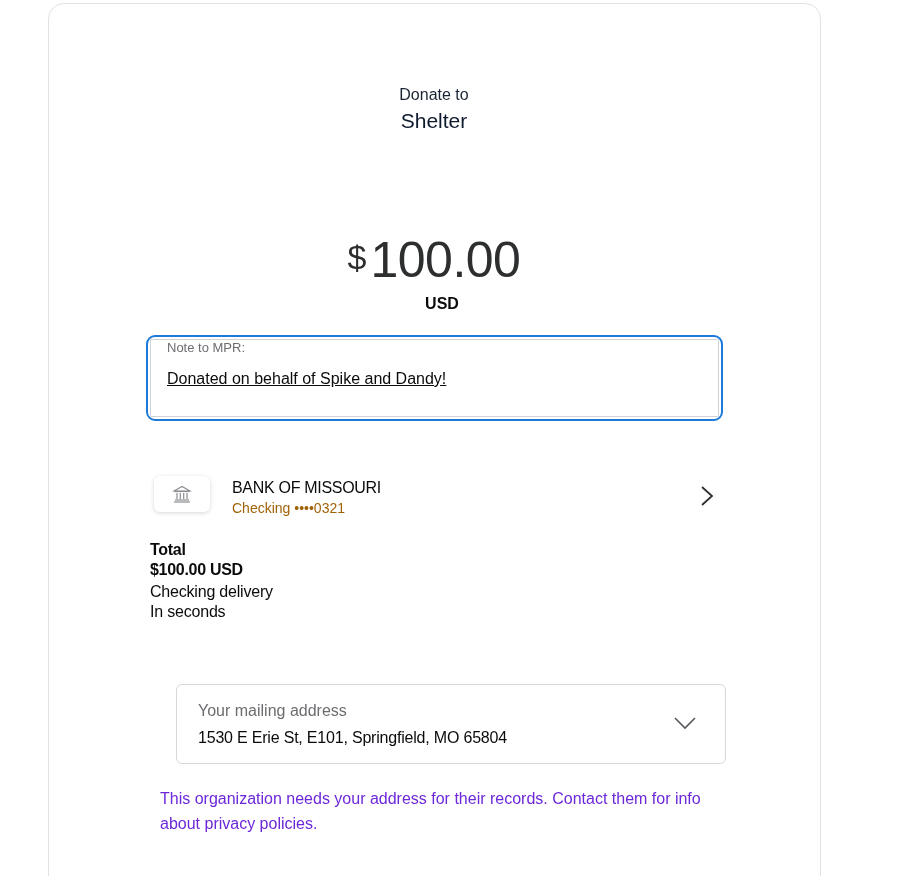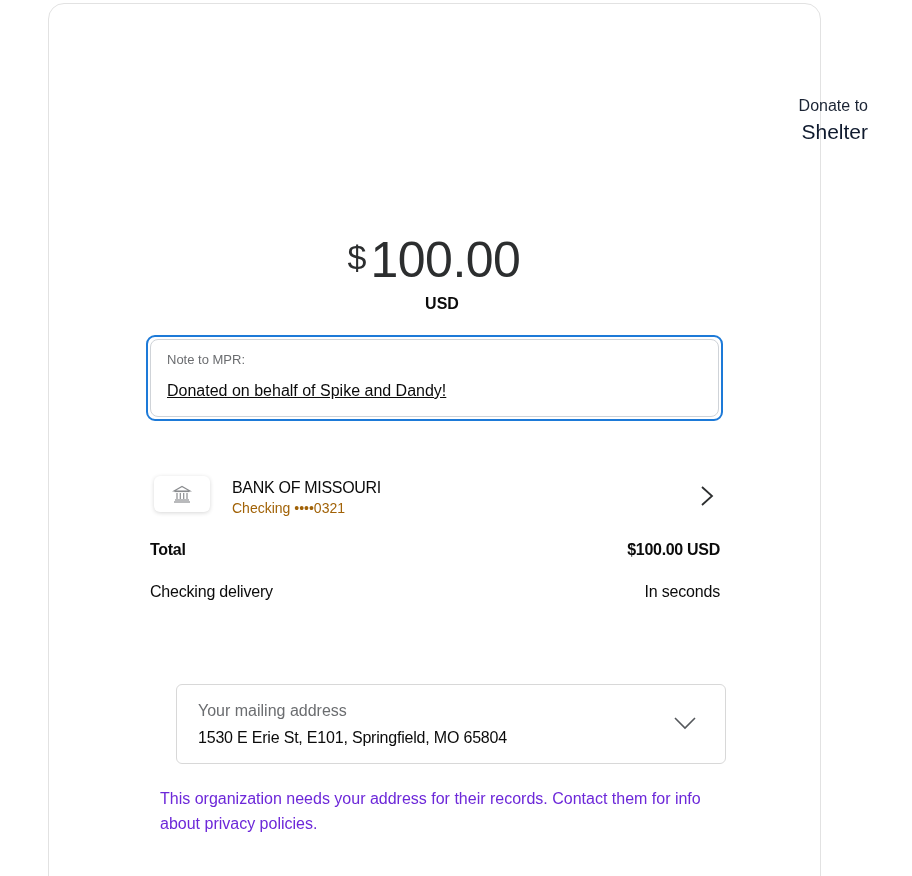--- a/index.html
+++ b/index.html
@@ -17,23 +17,23 @@
       top: 3px;
       width: 773px;
       height: 900px;
       border: 1px solid #e2e2e2;
       border-radius: 16px;
       background: #ffffff;
     }
     .header {
       position: absolute;
       left: 0;
-      top: 96px;
+      top: 85px;
       width: 868px;
-      text-align: right;
+      text-align: center;
     }
     .donate-to {
       font-size: 16px;
       color: #1b2434;
       line-height: 20px;
       height: 20px;
     }
     .org-name {
       font-size: 21px;
       font-weight: bold;
@@ -85,22 +85,22 @@
       width: 577px;
       height: 86px;
       border: 2px solid #1d7ad8;
       border-radius: 9px;
       padding: 2px;
     }
     .note-inner {
       width: 100%;
       height: 100%;
       border: 1px solid #cfd3d8;
-      border-radius: 8px;
-      padding: 12px 16px 0 16px;
+      border-radius: 1px;
+      padding: 0 16px 0 16px;
     }
     .note-label {
       font-size: 13px;
       color: #6b6d70;
       line-height: 16px;
     }
     .note-value {
       font-size: 16px;
       color: #0b0b0b;
       line-height: 20px;
@@ -159,20 +159,21 @@
     }
     .summary-row {
       position: absolute;
       left: 150px;
       width: 570px;
       display: flex;
       justify-content: space-between;
       font-size: 16px;
       line-height: 20px;
       color: #0b0b0b;
+      flex-direction: column;
     }
     .summary-row.total { top: 540px; font-weight: bold; letter-spacing: -0.3px; }
     .summary-row.delivery { top: 582px; letter-spacing: -0.2px; }
     .address-field {
       position: absolute;
       left: 160px;
       top: 684px;
       width: 550px;
       height: 80px;
       border: 1px solid #d8d8d8;

